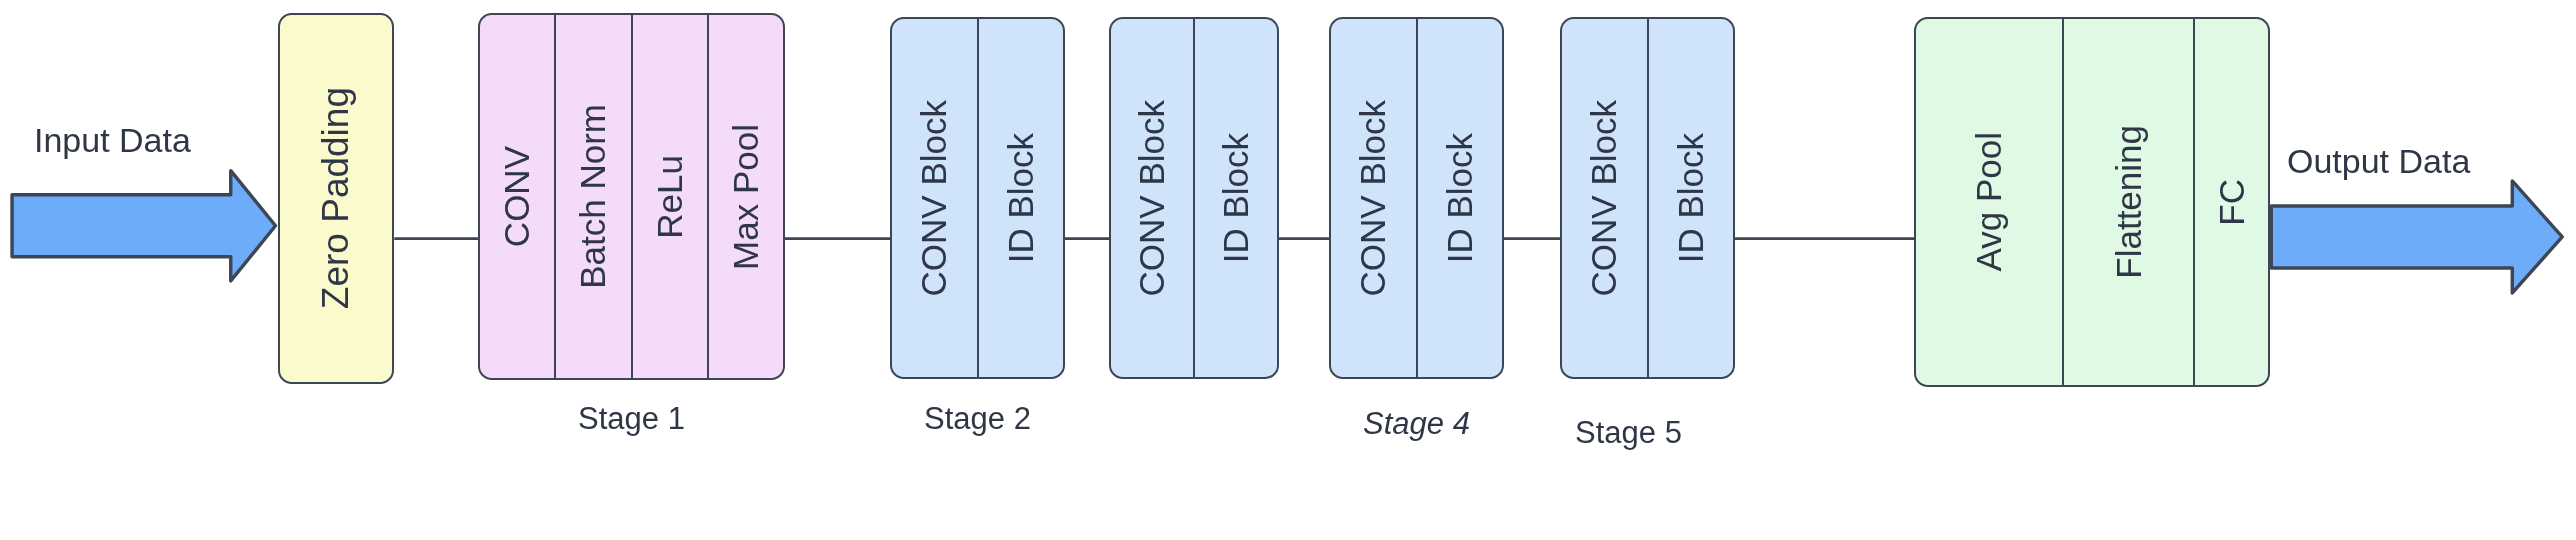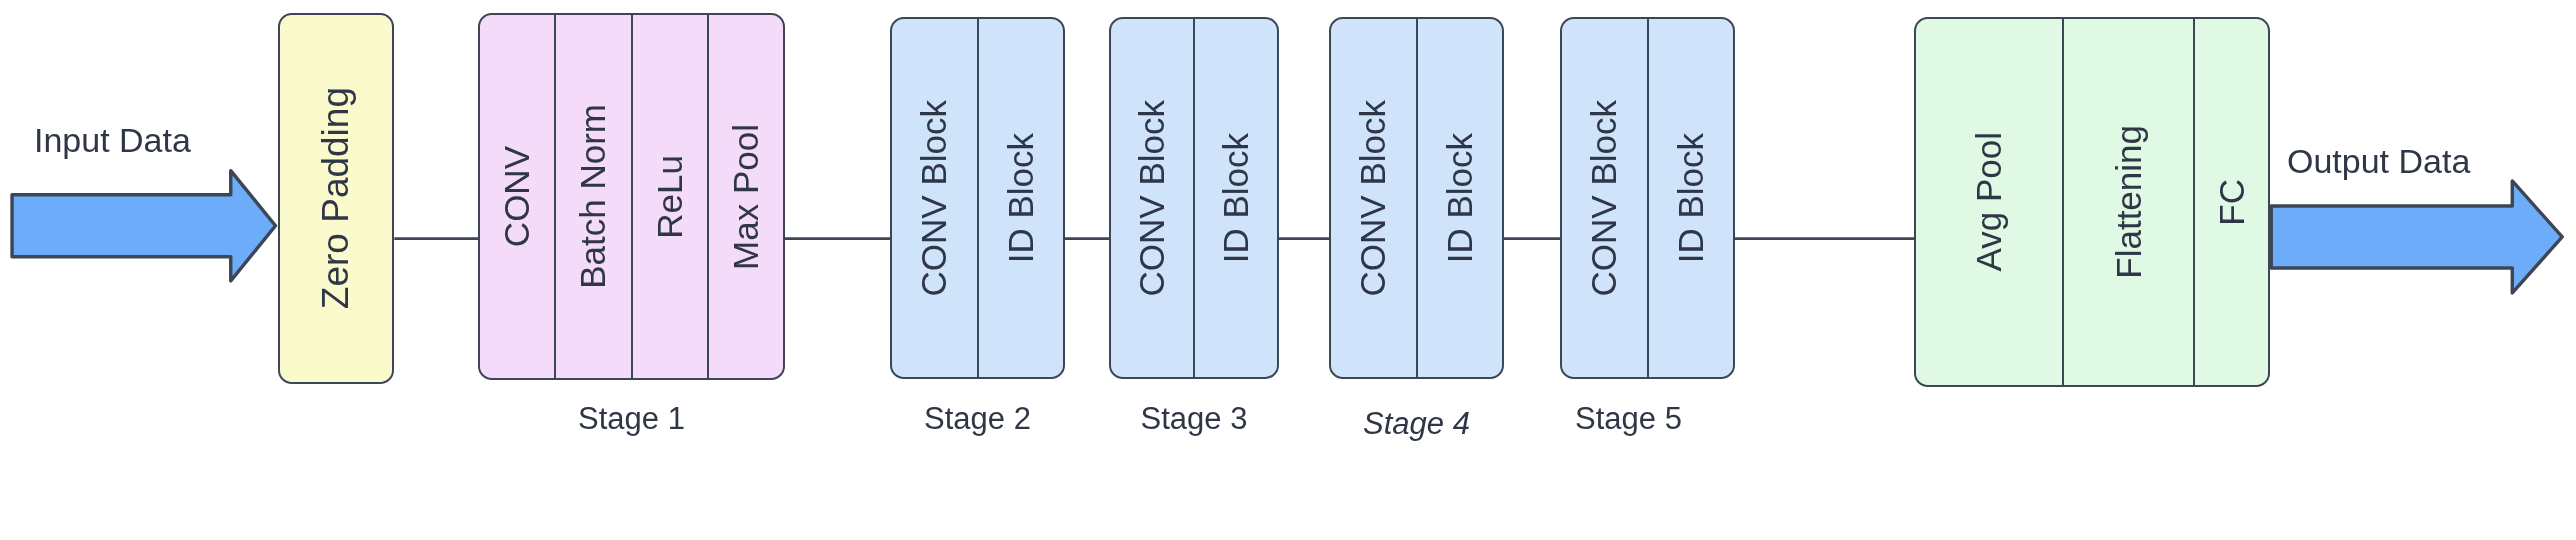--- a/index.html
+++ b/index.html
@@ -168,18 +168,17 @@
     <div class="cell" style="flex:0 0 36.7%;">
       <span class="vtext">Flattening</span>
     </div>
     <div class="cell" style="flex:1 1 auto;">
       <span class="vtext">FC</span>
     </div>
   </div>
 
   <div class="caption" style="left:478px; width:307px;">Stage 1</div>
   <div class="caption" style="left:890px; width:175px;">Stage 2</div>
-  <div class="caption" style="left:1109px; width:170px;">Stage 3</div>
   <div class="caption" style="left:1329px; top:406px; width:175px;font-style:italic;">Stage 4</div>
-  <div class="caption" style="left:1541px; width:175px;">Stage 5</div>
+  <div class="caption" style="left:1541px; width:175px;margin-top:14px;">Stage 5</div>
 
 </div>
 
 
 </body></html>

